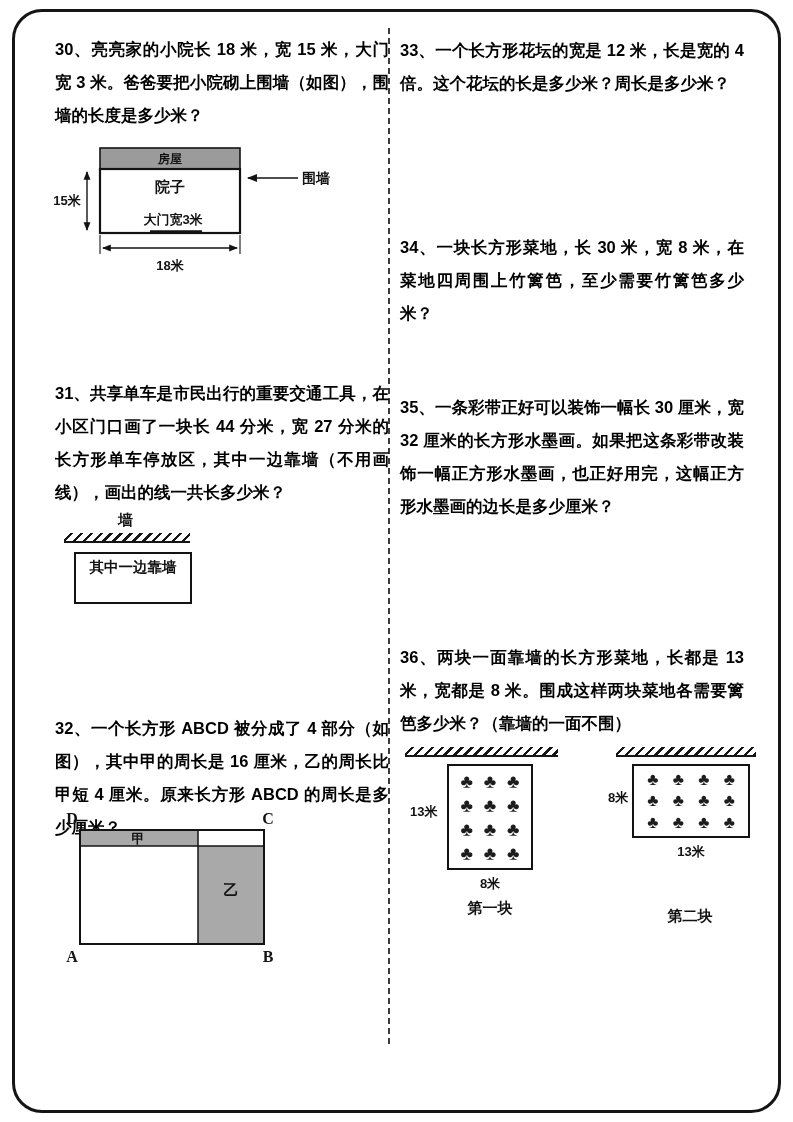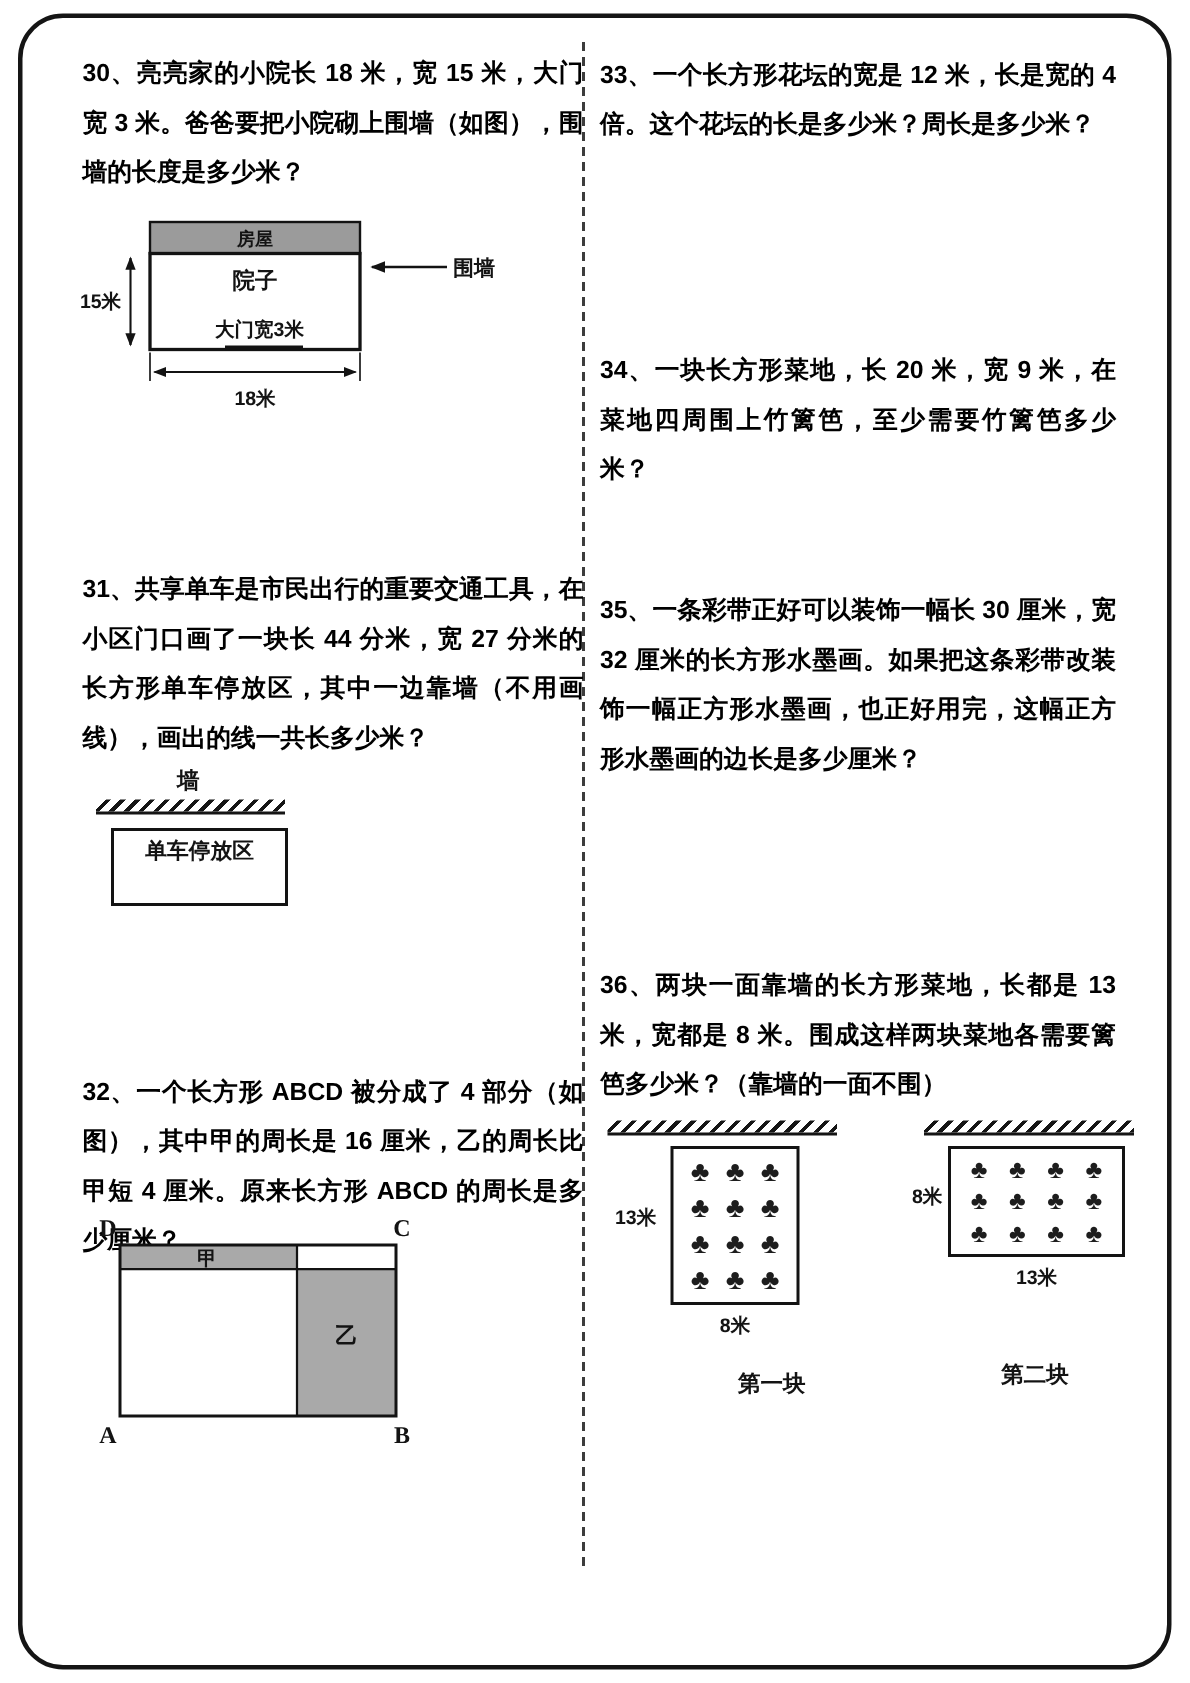--- a/index.html
+++ b/index.html
@@ -42,21 +42,21 @@
     display:grid; place-items:center; padding:3px 6px;
   }
   .d36a-rect { left:42px; top:17px; width:86px; height:106px; grid-template-columns:repeat(3,1fr); }
   .d36b-rect { left:26px; top:17px; width:118px; height:74px; grid-template-columns:repeat(4,1fr); }
   .plant { font-size:19px; line-height:1; color:#1d1d1d; }
   .d36b-rect .plant { font-size:17px; }
   .dim { position:absolute; font-size:13px; font-weight:700; }
   .dim-left-a { left:5px; top:56px; }
   .dim-bottom-a { left:42px; top:128px; width:86px; text-align:center; }
   .cap { position:absolute; font-size:15px; font-weight:700; }
-  .cap-a { left:38px; top:166px; width:94px; text-align:right; }
+  .cap-a { left:38px; top:152px; width:94px; text-align:center; }
   .dim-left-b { left:2px; top:42px; }
   .dim-bottom-b { left:26px; top:96px; width:118px; text-align:center; }
   .cap-b { left:34px; top:160px; width:100px; text-align:center; }
   
   .svgdiag { position:absolute; overflow:visible; }
   .st12 { font-size:12px; font-weight:700; fill:#131313; font-family:"Liberation Sans",sans-serif; }
   .st13 { font-size:13px; font-weight:700; fill:#131313; font-family:"Liberation Sans",sans-serif; }
   .st14 { font-size:14px; font-weight:700; fill:#131313; font-family:"Liberation Sans",sans-serif; }
   .st15 { font-size:15px; font-weight:700; fill:#131313; font-family:"Liberation Sans",sans-serif; }
   .stserif { font-size:16px; font-weight:700; fill:#131313; font-family:"Liberation Serif",serif; }
@@ -90,21 +90,21 @@
   <line x1="258" y1="36" x2="208" y2="36" stroke="#131313" stroke-width="1.6" marker-end="url(#ar30)"></line>
   <text x="262" y="41" text-anchor="start" class="st14">围墙</text>
 </svg>
 
 <p class="prob" style="left:55px; top:377px; width:334px;">31、共享单车是市民出行的重要交通工具，在小区门口画了一块长 44 分米，宽 27 分米的长方形单车停放区，其中一边靠墙（不用画线），画出的线一共长多少米？</p>
 
 <div class="diag31" style="left:58px; top:511px;">
   <div class="d31-wall-label">墙</div>
   <div class="hatch d31-hatch"></div>
   <div class="d31-rect">
-    <span>单车停放区</span>
+    <span>其中一边靠墙</span>
   </div>
 </div>
 
 <p class="prob" style="left:55px; top:712px; width:334px;">32、一个长方形 ABCD 被分成了 4 部分（如图），其中甲的周长是 16 厘米，乙的周长比甲短 4 厘米。原来长方形 ABCD 的周长是多少厘米？</p>
 
 <svg class="svgdiag" style="left:56px; top:808px;" width="237" height="158" viewBox="0 0 237 158">
   <rect x="24" y="22" width="184" height="114" fill="#ffffff"></rect>
   <rect x="24" y="22" width="118" height="16" fill="#a9a9a9"></rect>
   <rect x="142" y="38" width="66" height="98" fill="#a9a9a9"></rect>
   <line x1="24" y1="38" x2="208" y2="38" stroke="#131313" stroke-width="1.5"></line>
@@ -113,21 +113,21 @@
   <text x="16" y="16" text-anchor="middle" class="stserif">D</text>
   <text x="212" y="16" text-anchor="middle" class="stserif">C</text>
   <text x="16" y="154" text-anchor="middle" class="stserif">A</text>
   <text x="212" y="154" text-anchor="middle" class="stserif">B</text>
   <text x="82" y="35" text-anchor="middle" class="st13">甲</text>
   <text x="175" y="87" text-anchor="middle" class="st15">乙</text>
 </svg>
 
 <p class="prob" style="left:400px; top:34px; width:344px;">33、一个长方形花坛的宽是 12 米，长是宽的 4 倍。这个花坛的长是多少米？周长是多少米？</p>
 
-<p class="prob" style="left:400px; top:231px; width:344px;">34、一块长方形菜地，长 20 米，宽 9 米，在菜地四周围上竹篱笆，至少需要竹篱笆多少米？</p>
+<p class="prob" style="left:400px; top:231px; width:344px;">34、一块长方形菜地，长 30 米，宽 8 米，在菜地四周围上竹篱笆，至少需要竹篱笆多少米？</p>
 
 <p class="prob" style="left:400px; top:391px; width:344px;">35、一条彩带正好可以装饰一幅长 30 厘米，宽 32 厘米的长方形水墨画。如果把这条彩带改装饰一幅正方形水墨画，也正好用完，这幅正方形水墨画的边长是多少厘米？</p>
 
 <p class="prob" style="left:400px; top:641px; width:344px;">36、两块一面靠墙的长方形菜地，长都是 13 米，宽都是 8 米。围成这样两块菜地各需要篱笆多少米？（靠墙的一面不围）</p>
 
 <div class="diag36" style="left:405px; top:747px;">
   <div class="hatch d36-hatch-a"></div>
   <div class="plot-rect d36a-rect">
     <span class="plant">♣</span>
     <span class="plant">♣</span>

